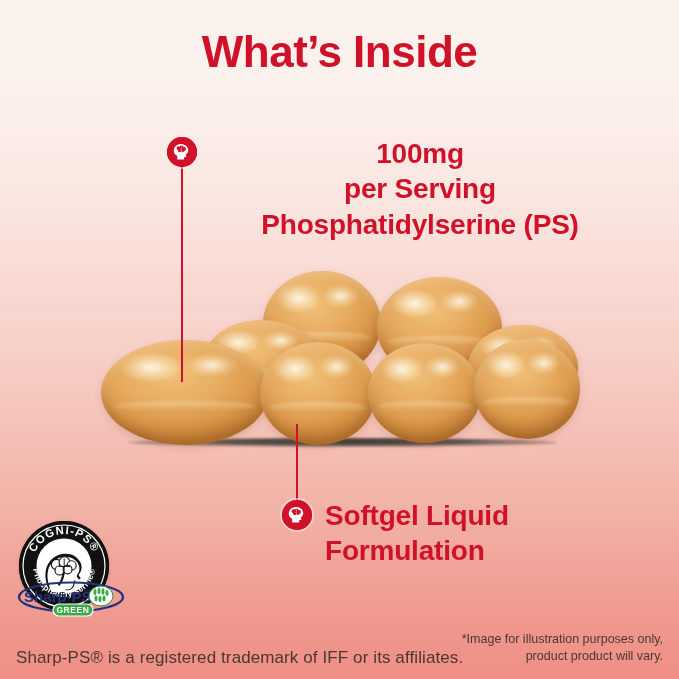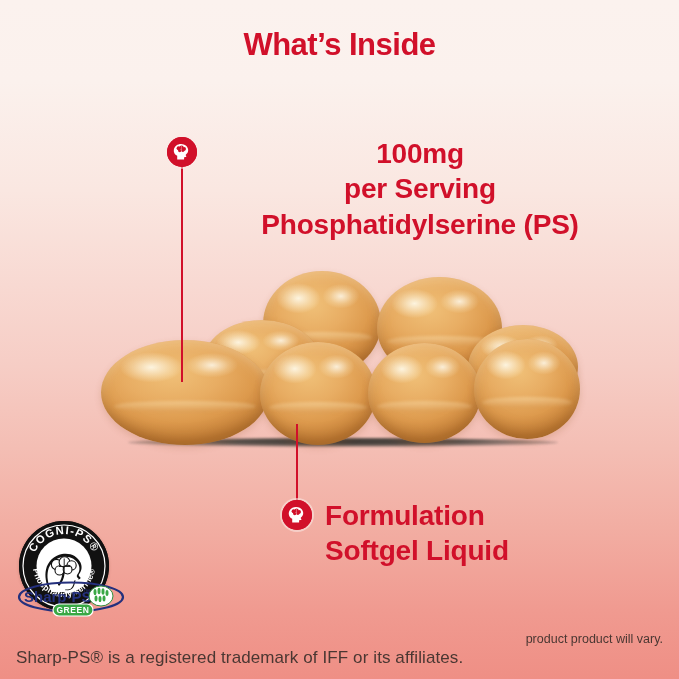--- a/index.html
+++ b/index.html
@@ -22,21 +22,21 @@
       #f09a90 90%,
       #ef8f85 100%);
     overflow:hidden;
   }
 
   
   .title{
     position:absolute;
     top:28px;left:0;width:679px;
     text-align:center;
-    font-size:31px;
+    font-size:44px;
     font-weight:bold;
     letter-spacing:-0.5px;
     color:#d1102a;
     line-height:1.1;
   }
 
   
   .pile{
     position:absolute;
     left:0;top:255px;
@@ -186,22 +186,22 @@
         <circle cx="14.6" cy="10.6" r="2.1"></circle>
         <circle cx="17.2" cy="11.9" r="1.8"></circle>
         <circle cx="12.7" cy="13.6" r="1.7"></circle>
         <circle cx="15.8" cy="13.3" r="1.7"></circle>
       </g>
       <path d="M14.4 8.9 L14.4 14.6" stroke="#ffffff" stroke-width="0.5" fill="none" opacity="0.7"></path>
     </svg>
   </div>
 
   <div class="callout-text" style="left:325px;top:498px;width:330px;">
+    <div>Softgel Liquid</div>
     <div>Formulation</div>
-    <div>Softgel Liquid</div>
   </div>
 
   <div class="cogni">
     <svg viewBox="0 0 90 90" aria-hidden="true">
       <defs>
         <path id="arcTop" d="M 13,45 A 32,32 0 0 1 77,45"></path>
         <path id="arcBot" d="M 14,45 A 31,31 0 0 0 76,45"></path>
       </defs>
       <circle cx="45" cy="45" r="45" fill="#111111"></circle>
       <circle cx="45" cy="45" r="41" fill="none" stroke="#ffffff" stroke-width="1.2"></circle>
@@ -250,16 +250,17 @@
       </g>
 
       <rect x="36" y="25" width="40" height="12" rx="6" fill="#3aa845" stroke="#ffffff" stroke-width="1.2"></rect>
       <text x="56" y="34" text-anchor="middle" font-family="Liberation Sans, sans-serif" font-size="8.5" font-weight="bold" fill="#ffffff" letter-spacing="0.6">GREEN</text>
     </svg>
   </div>
 
   <div class="tm-note">Sharp-PS® is a registered trademark of IFF or its affiliates.</div>
 
   <div class="disclaimer">
+    <div>*Image for illustration purposes only,</div>
     <div>product product will vary.</div>
   </div>
 
 </div>
 
 </body></html>

